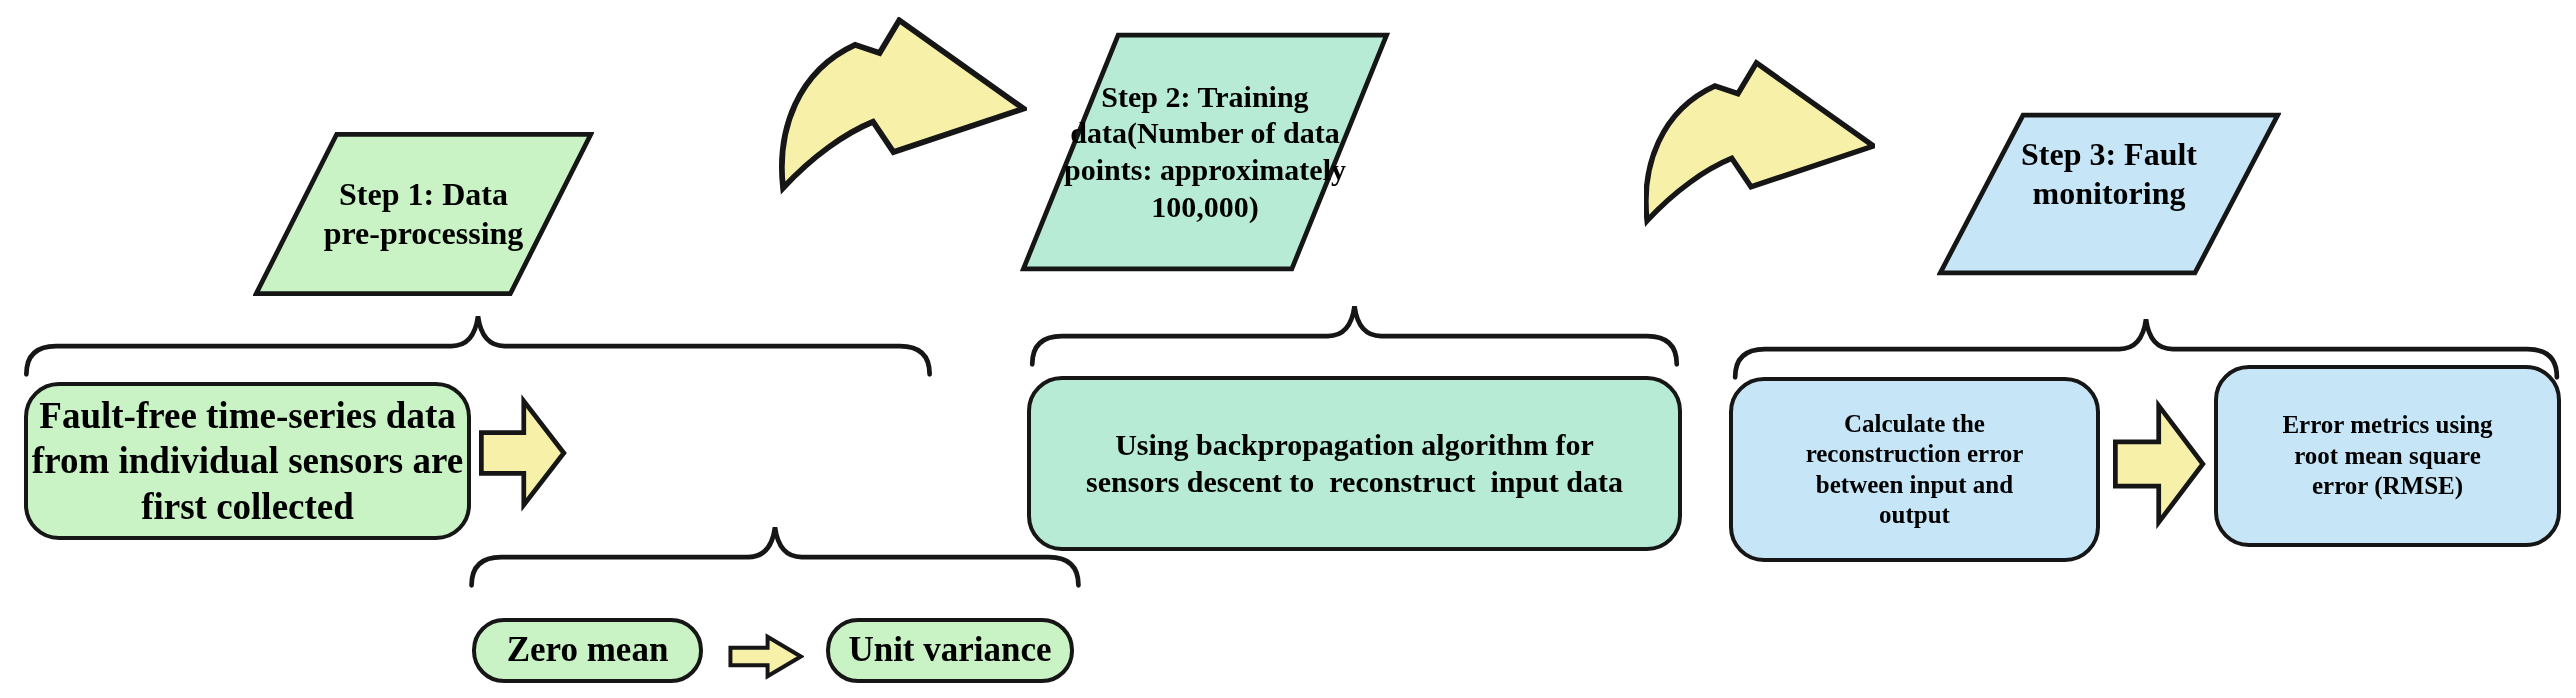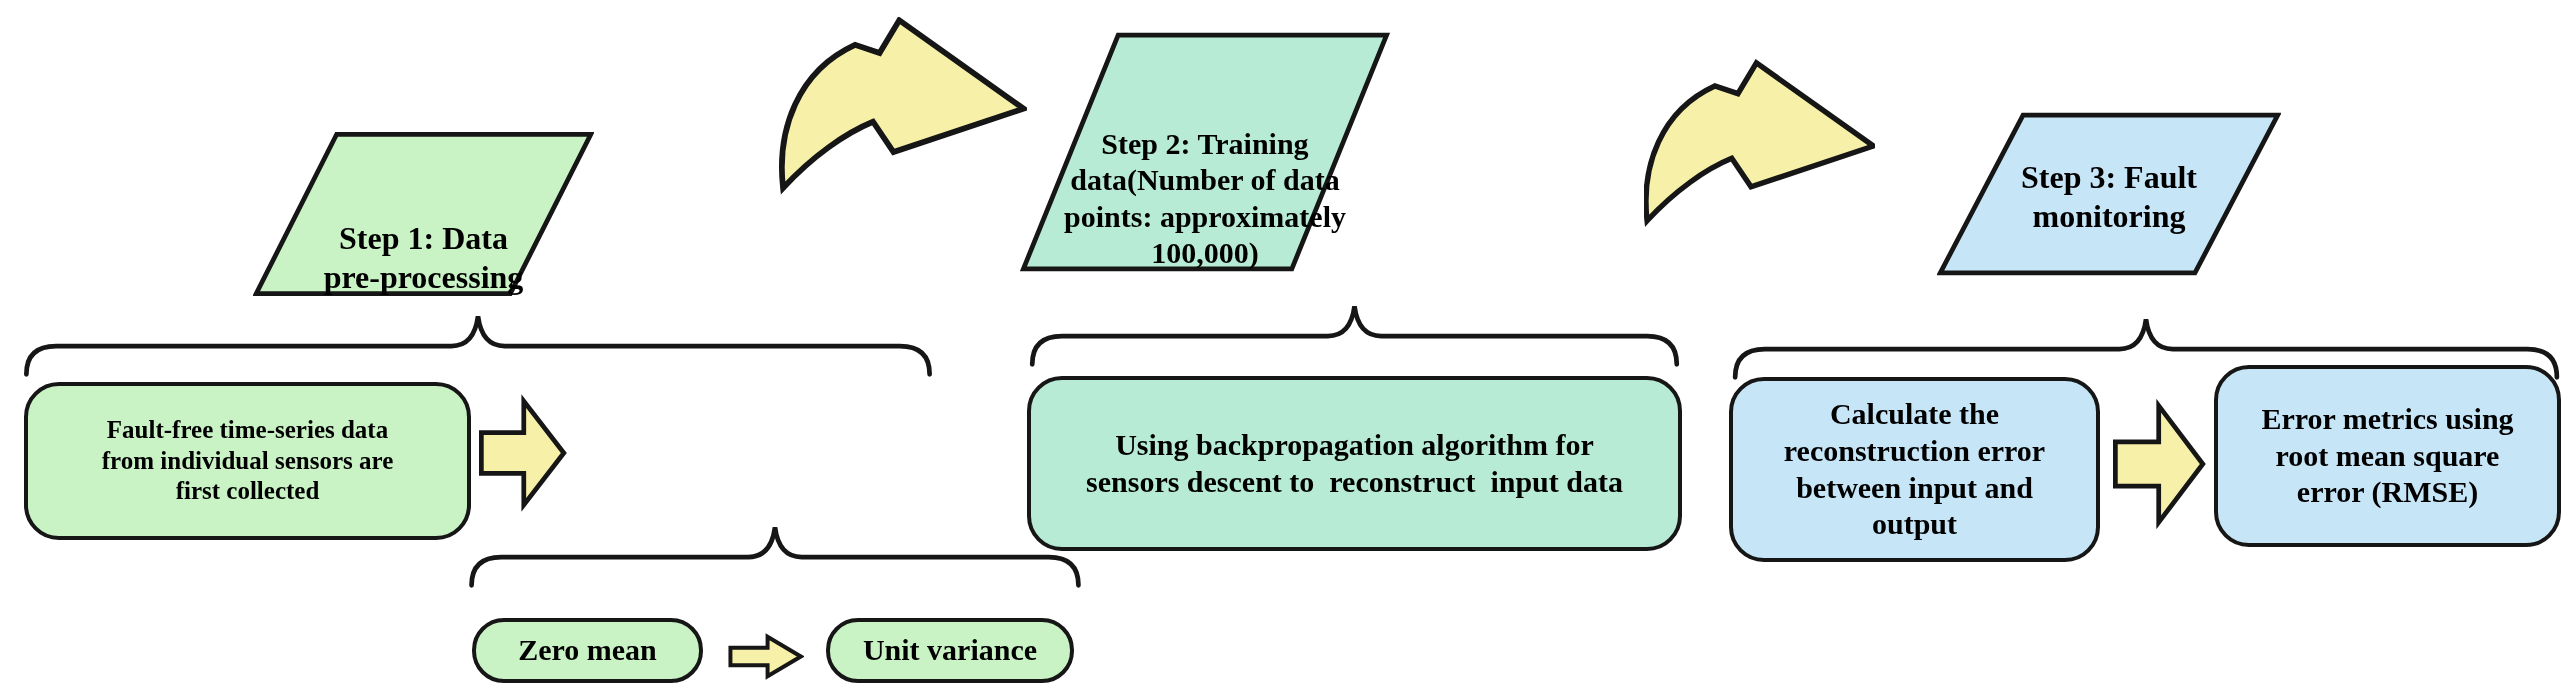--- a/index.html
+++ b/index.html
@@ -13,39 +13,39 @@
   .stage{
     position:relative;
     width:2576px;height:698px;
     background:#ffffff;
     overflow:hidden;
     font-family:"Liberation Serif","DejaVu Serif",serif;
     font-weight:700;
     color:#000;
   }
   .shape{position:absolute;}
-  .pg{display:flex;align-items:flex-end;justify-content:center;text-align:center;}
+  .pg{display:flex;align-items:center;justify-content:center;text-align:center;}
   .pg svg{position:absolute;left:0;top:0;}
   .pg .txt{position:relative;}
   .rbox{
     display:flex;align-items:center;justify-content:center;text-align:center;
     border:4.7px solid var(--ink);
     box-sizing:border-box;
     border-radius:35px;
   }
   .rbox.pill{border-radius:32px;border-width:4px;}
   .fill-green{background:var(--green);}
   .fill-teal{background:var(--teal);}
   .fill-blue{background:var(--blue);}
   .txt{white-space:pre-wrap;line-height:1.22;}
   .f40{font-size:32px;}
   .f38{font-size:30px;}
-  .f37{font-size:25px;}
-  .f36{font-size:30px;}
-  .f34{font-size:30px;}
+  .f37{font-size:37px;}
+  .f36{font-size:35px;}
+  .f34{font-size:25px;}
   svg.icon{display:block;}
 </style>
 </head>
 <body>
 
 <div class="stage">
 
   <div class="shape pg" style="left:253px;top:131px;width:341px;height:166px">
     <svg class="icon" width="341" height="166" viewBox="0 0 432 210">
       <polygon points="106,4 428,4 326,206 4,206" style="fill:var(--green);stroke:var(--ink);stroke-width:6;stroke-linejoin:miter"></polygon>

